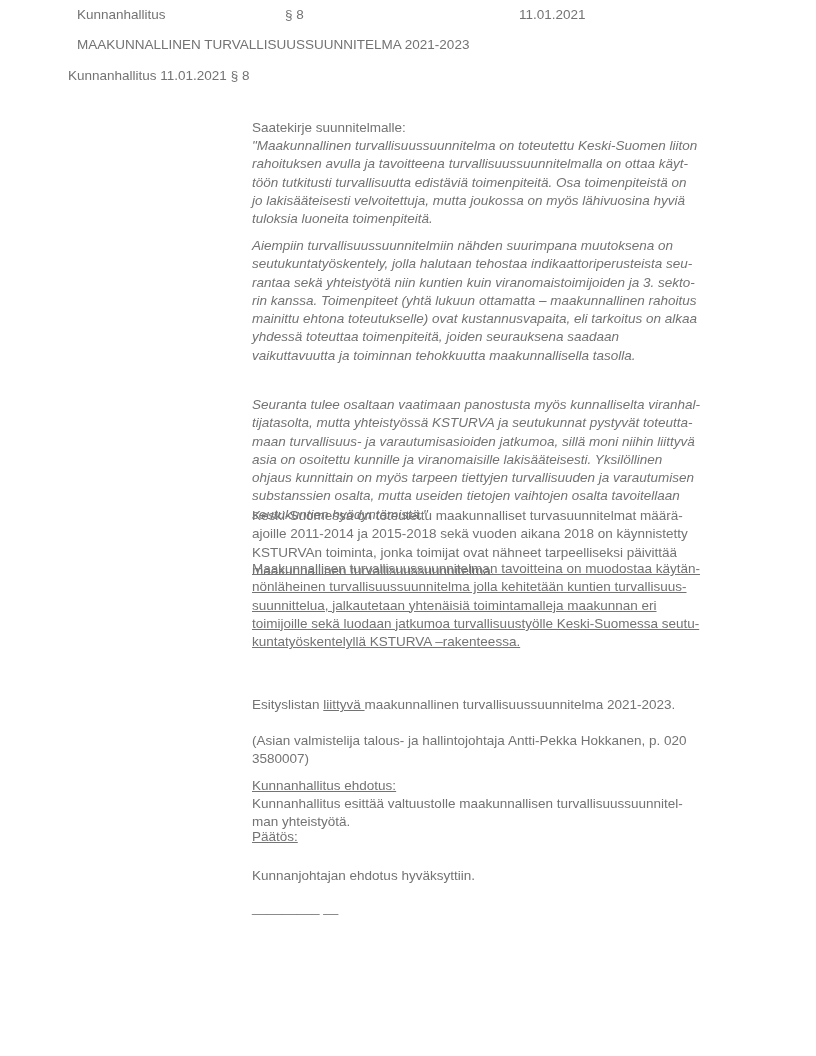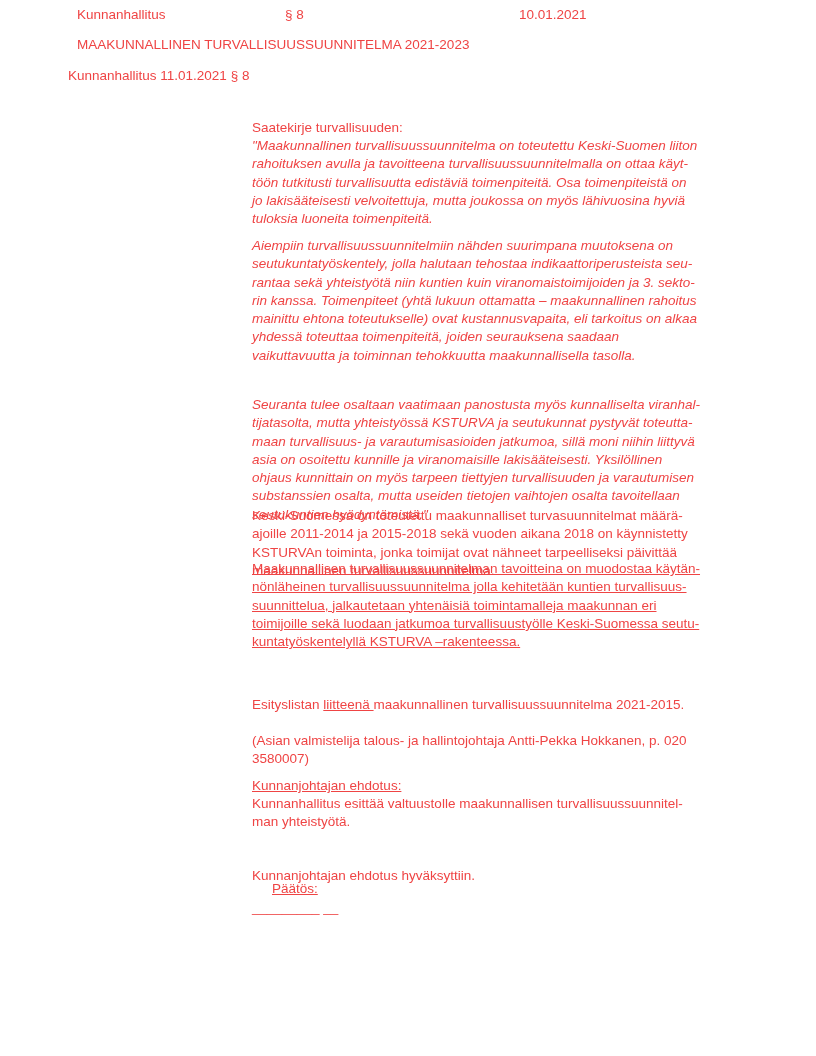--- a/index.html
+++ b/index.html
@@ -8,21 +8,21 @@
     background: #ffffff;
   }
   .page {
     position: relative;
     width: 816px;
     height: 1056px;
     background: #ffffff;
     font-family: "Liberation Sans", sans-serif;
     font-size: 13.5px;
     line-height: 18.3px;
-    color: #ef4444;
+    color: #737373;
     overflow: hidden;
   }
   .abs {
     position: absolute;
     white-space: pre-line;
   }
   .hdr-left   { left: 77px;  top: 6px; }
   .hdr-center { left: 285px; top: 6px; }
   .hdr-right  { left: 519px; top: 6px; }
   .doc-title  { left: 77px;  top: 36px; }
@@ -40,42 +40,42 @@
   .p-label      { top: 119px; }
   .p-quote1     { top: 137px; }
   .p-quote2     { top: 237px; }
   .p-quote3     { top: 372px; margin-top: 24px; }
   .p-background { top: 507px; }
   .p-goals      { top: 560px; text-decoration: underline; }
   .p-attach     { top: 696px; white-space: normal; }
   .p-preparer   { top: 732px; }
   .p-proposal-h { top: 777px; }
   .p-proposal-t { top: 795px; }
-  .p-decision-h { top: 880px; margin-left: 20px; }
+  .p-decision-h { top: 828px; }
   .p-decision-t { top: 867px; }
   .p-signature  { top: 899px; white-space: pre; }
 
   .italic { font-style: italic; }
   .underline { text-decoration: underline; }
 </style>
 </head>
 <body>
 
 <div class="page">
 
   <span class="abs hdr-left">Kunnanhallitus</span>
   <span class="abs hdr-center">§ 8</span>
-  <span class="abs hdr-right">10.01.2021</span>
+  <span class="abs hdr-right">11.01.2021</span>
 
   <div class="abs doc-title">MAAKUNNALLINEN TURVALLISUUSSUUNNITELMA 2021-2023</div>
   <div class="abs doc-subtitle">Kunnanhallitus 11.01.2021 § 8</div>
 
   <div class="body-col">
 
-    <div class="abs p-label">Saatekirje turvallisuuden:</div>
+    <div class="abs p-label">Saatekirje suunnitelmalle:</div>
 
     <div class="abs p-quote1 italic">"Maakunnallinen turvallisuussuunnitelma on toteutettu Keski-Suomen liiton
 rahoituksen avulla ja tavoitteena turvallisuussuunnitelmalla on ottaa käyt-
 töön tutkitusti turvallisuutta edistäviä toimenpiteitä. Osa toimenpiteistä on
 jo lakisääteisesti velvoitettuja, mutta joukossa on myös lähivuosina hyviä
 tuloksia luoneita toimenpiteitä.</div>
 
     <div class="abs p-quote2 italic">Aiempiin turvallisuussuunnitelmiin nähden suurimpana muutoksena on
 seutukuntatyöskentely, jolla halutaan tehostaa indikaattoriperusteista seu-
 rantaa sekä yhteistyötä niin kuntien kuin viranomaistoimijoiden ja 3. sekto-
@@ -96,26 +96,26 @@
 ajoille 2011-2014 ja 2015-2018 sekä vuoden aikana 2018 on käynnistetty
 KSTURVAn toiminta, jonka toimijat ovat nähneet tarpeelliseksi päivittää
 maakunnallinen turvallisuussuunnitelma.</div>
 
     <div class="abs p-goals">Maakunnallisen turvallisuussuunnitelman tavoitteina on muodostaa käytän-
 nönläheinen turvallisuussuunnitelma jolla kehitetään kuntien turvallisuus-
 suunnittelua, jalkautetaan yhtenäisiä toimintamalleja maakunnan eri
 toimijoille sekä luodaan jatkumoa turvallisuustyölle Keski-Suomessa seutu-
 kuntatyöskentelyllä KSTURVA –rakenteessa.</div>
 
-    <div class="abs p-attach"><span>Esityslistan </span><span class="underline">liitteenä </span><span>maakunnallinen turvallisuussuunnitelma 2021-2015.</span></div>
+    <div class="abs p-attach"><span>Esityslistan </span><span class="underline">liittyvä </span><span>maakunnallinen turvallisuussuunnitelma 2021-2023.</span></div>
 
     <div class="abs p-preparer">(Asian valmistelija talous- ja hallintojohtaja Antti-Pekka Hokkanen, p. 020
 3580007)</div>
 
-    <div class="abs p-proposal-h underline">Kunnanjohtajan ehdotus:</div>
+    <div class="abs p-proposal-h underline">Kunnanhallitus ehdotus:</div>
     <div class="abs p-proposal-t">Kunnanhallitus esittää valtuustolle maakunnallisen turvallisuussuunnitel-
 man yhteistyötä.</div>
 
     <div class="abs p-decision-h underline">Päätös:</div>
     <div class="abs p-decision-t">Kunnanjohtajan ehdotus hyväksyttiin.</div>
 
     <div class="abs p-signature">_________ __</div>
 
   </div>
 

